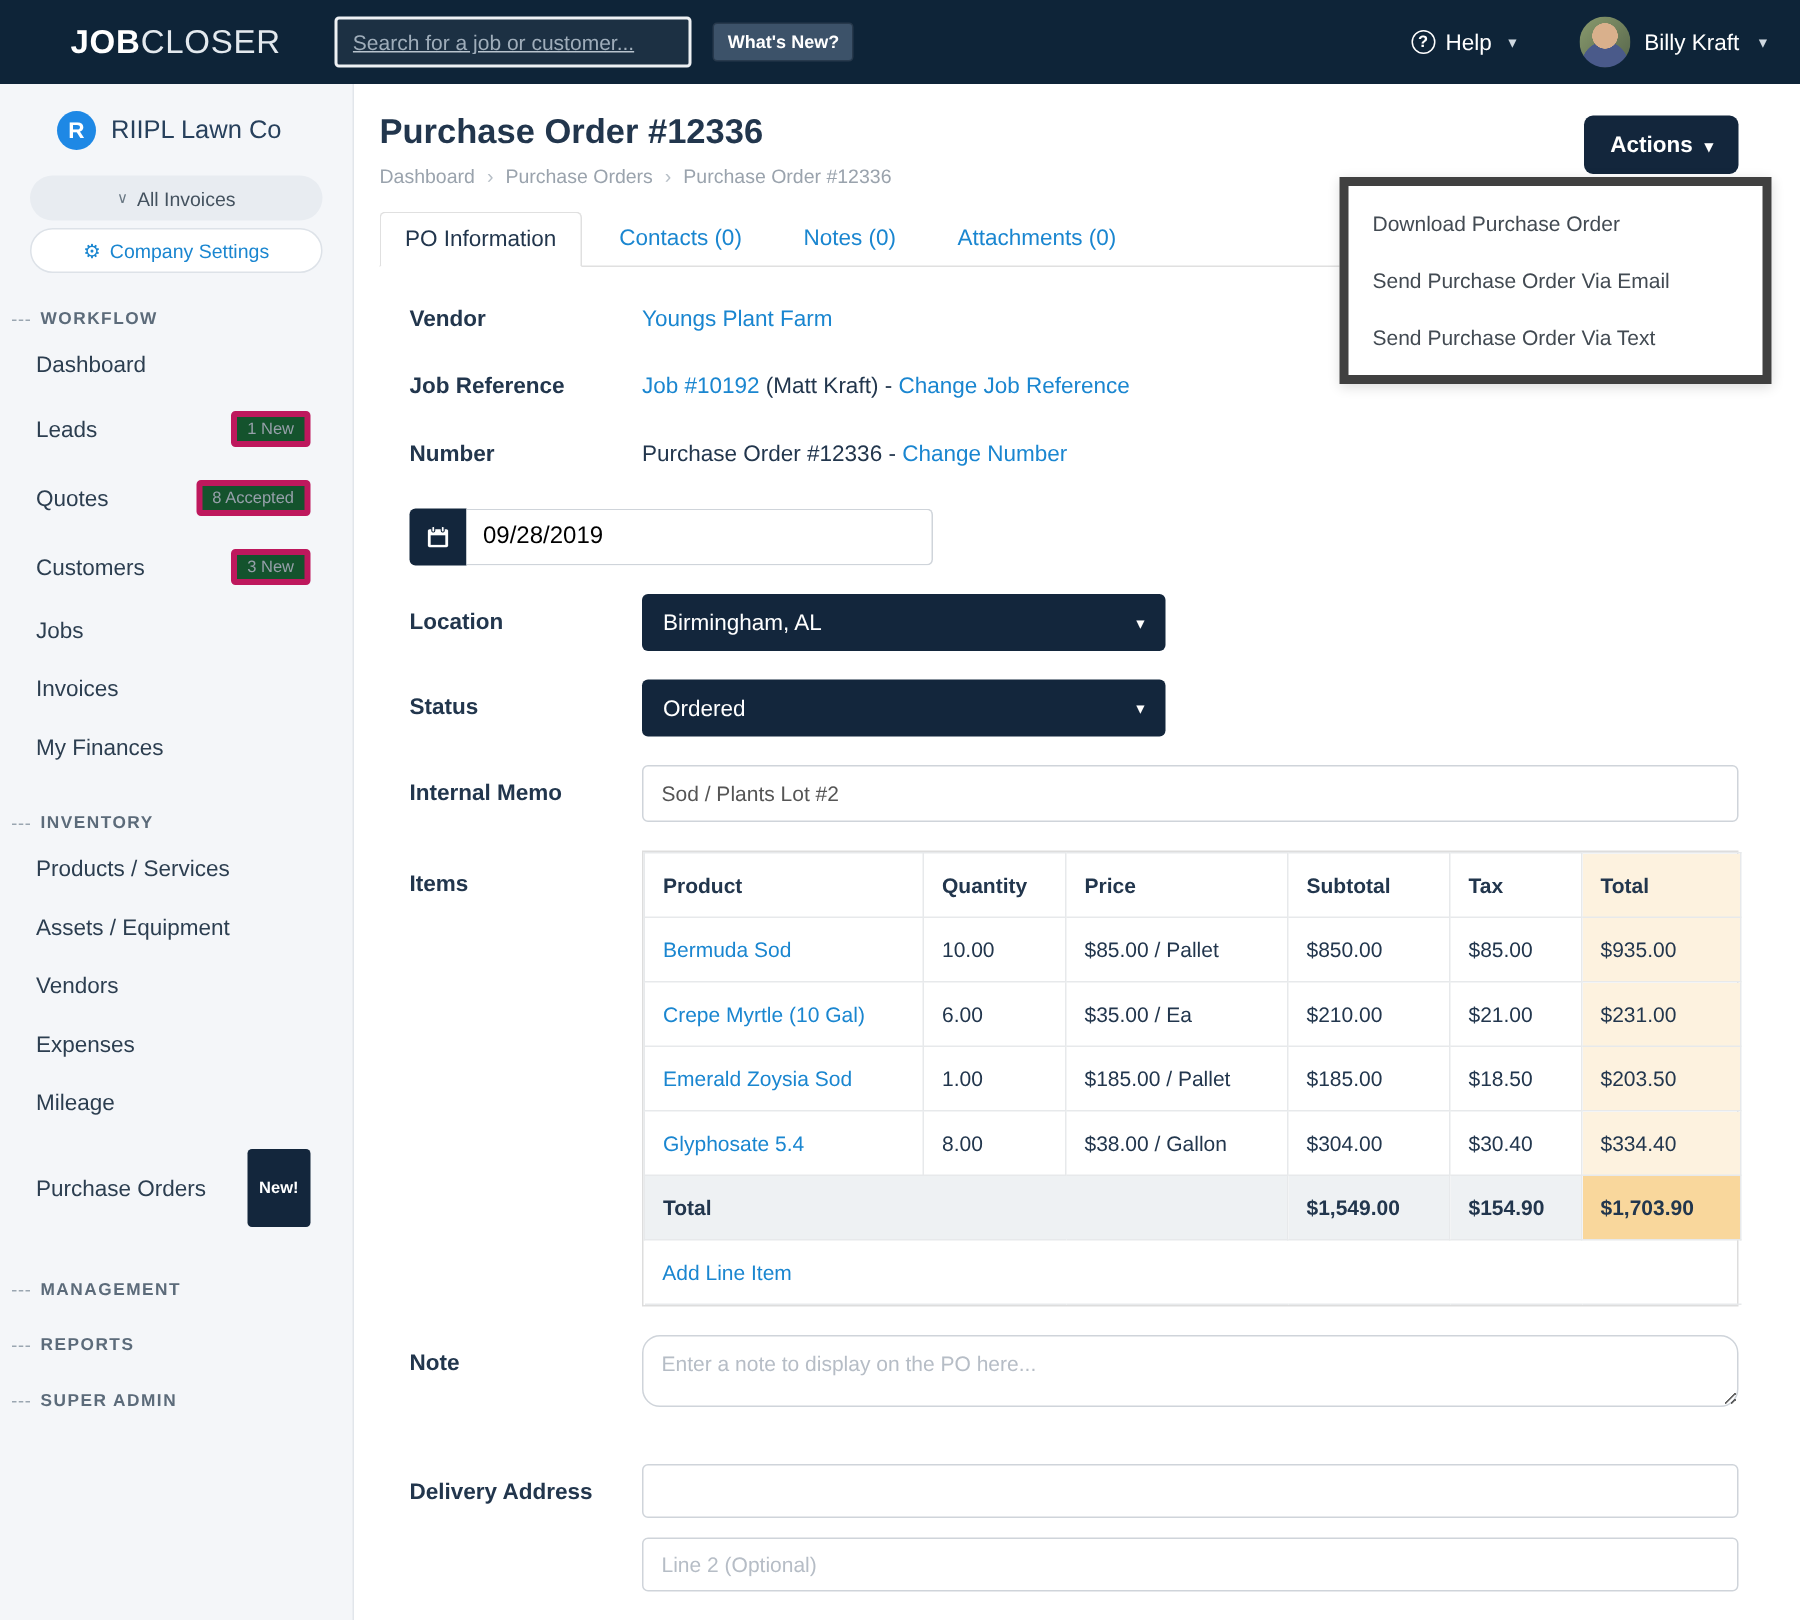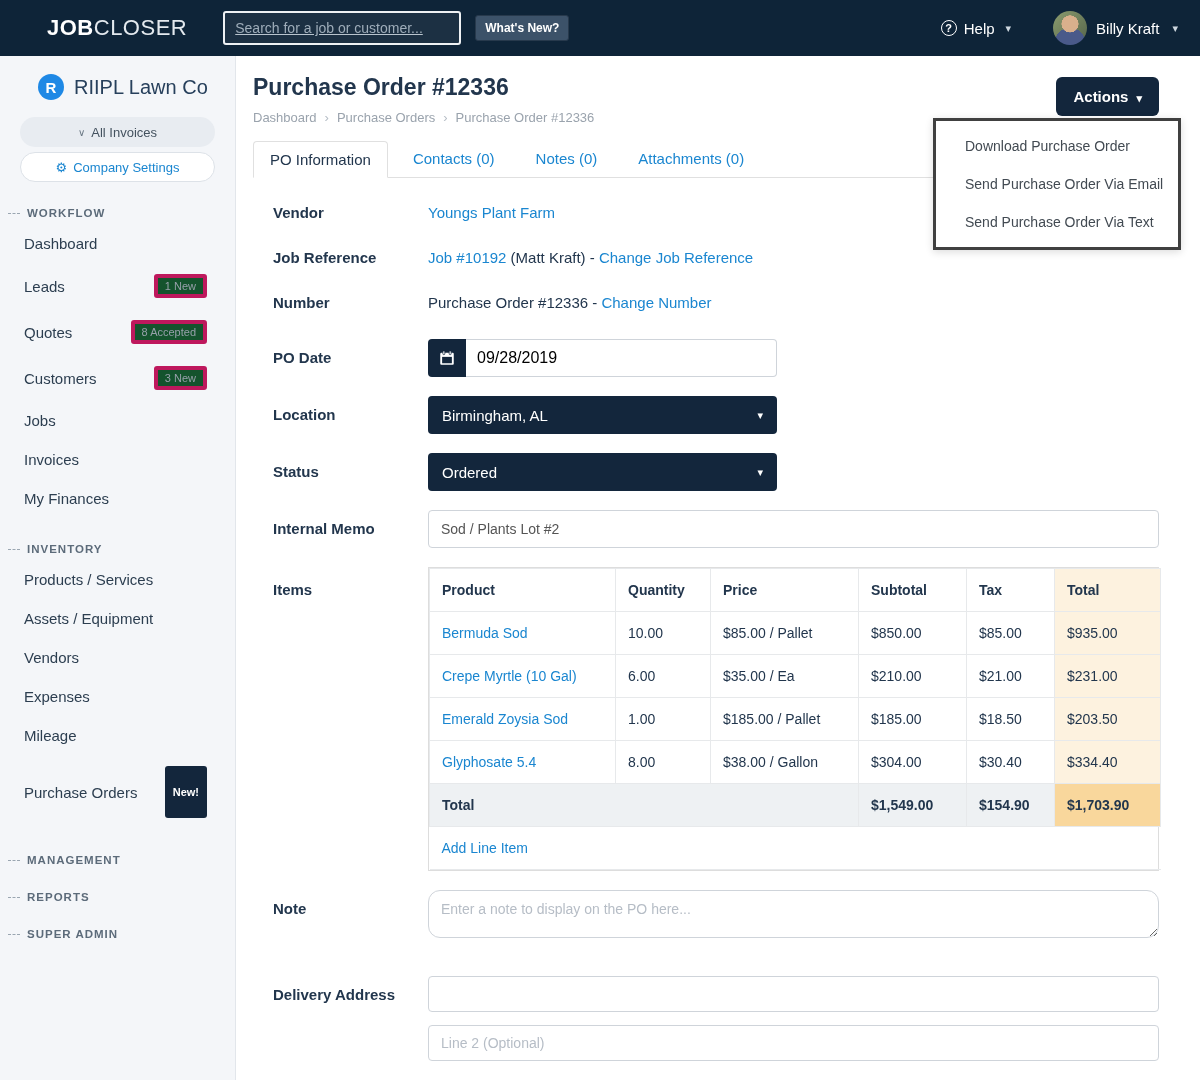--- a/index.html
+++ b/index.html
@@ -24,21 +24,21 @@
       linear-gradient(135deg,#8a9b6e,#55644a); cursor:pointer; flex:0 0 34px; }
   .nav-user { display:flex; align-items:center; gap:9px; color:#fff; font-size:15px; cursor:pointer; }
 
   
   .layout { display:flex; height:1024px; }
 
   
   .sidebar { width:236px; flex:0 0 236px; background:#f4f6f9; border-right:1px solid #e2e6eb; overflow:hidden; padding-top:18px; }
   .company-row { display:flex; align-items:center; gap:10px; padding:0 20px 12px 38px; cursor:pointer; }
   .company-logo { width:26px; height:26px; border-radius:50%; background:#1e88e5; color:#fff; font-weight:bold; font-size:15px; display:flex; align-items:center; justify-content:center; flex:0 0 26px; }
-  .company-name { font-size:20px; color:#27405c; }
+  .company-name { font-size:17px; color:#27405c; }
   .pill { margin:5px 20px; height:30px; border-radius:15px; display:flex; align-items:center; justify-content:center; gap:6px; font-size:13px; cursor:pointer; }
   .pill.locations { background:#e8ecf1; color:#44525f; }
   .pill.settings { background:#fff; border:1px solid #dde2e8; color:#1a86d0; }
   .gear { font-size:13px; }
   .chev-sm { font-size:10px; color:#6a7884; }
   .section-header { display:flex; align-items:center; margin:25px 0 5px 8px; color:#5c6b7a; font-size:11.5px; font-weight:bold; letter-spacing:1px; }
   .dash { width:12px; border-top:1px dashed #9aa6b1; margin-right:7px; }
   .nav-item { display:flex; align-items:center; padding:11px 28px 11px 24px; font-size:15px; color:#2c3e50; cursor:pointer; }
   .badge { margin-left:auto; font-size:11px; border-radius:3px; padding:2px 7px; white-space:nowrap; }
   .badge.outline { color:#97a0aa; border:4px solid #be185d; background:#14532d; }
@@ -46,21 +46,21 @@
 
   
   .main { flex:1; position:relative; padding:18px 41px 0 17px; background:#fff; overflow:hidden; }
   .page-title { font-size:23px; font-weight:bold; color:#22364d; margin:0 0 9px; }
   .breadcrumb { font-size:13px; color:#9aa3ad; display:flex; align-items:center; gap:8px; }
   .bc-sep { color:#b6bec6; }
   .bc-item { cursor:default; }
 
   .actions-btn { position:absolute; top:21px; right:41px; background:#13263c; color:#fff; font-size:15px; font-weight:bold; border:none; border-radius:6px; padding:11px 17px; cursor:pointer; font-family:"Liberation Sans",sans-serif; }
   .actions-btn .caret { margin-left:8px; color:#fff; }
-  .actions-menu { position:absolute; top:62px; right:19px; width:248px; background:#fff; border:3px solid #404040; box-shadow:0 2px 8px rgba(0,0,0,.14); z-index:10; padding:6px 13px; }
+  .actions-menu { position:absolute; top:62px; right:19px; width:288px; background:#fff; border:6px solid #404040; box-shadow:0 2px 8px rgba(0,0,0,.14); z-index:10; padding:6px 0; }
   .actions-menu .menu-item { padding:11px 16px; font-size:14px; color:#424a52; cursor:pointer; white-space:nowrap; }
 
   .tabs { display:flex; margin-top:16px; border-bottom:1px solid #e0e0e0; }
   .tab { padding:9px 16px; font-size:15px; color:#1a86d0; cursor:pointer; margin-bottom:-1px; margin-right:9px; }
   .tab.active { background:#fff; border:1px solid #e0e0e0; border-bottom:1px solid #fff; border-radius:4px 4px 0 0; color:#22364d; cursor:default; }
 
   
   .po-form { padding:26px 0 0 20px; }
   .form-row { display:flex; margin-bottom:19px; }
   .form-row.text { margin-bottom:28px; }
@@ -241,21 +241,20 @@
 
       <div class="form-row text">
         <div class="form-label">Number</div>
         <div class="form-value">
           <span>Purchase Order #12336 -</span>
           <span class="link">Change Number</span>
         </div>
       </div>
 
       <div class="form-row">
-        <div class="form-label">PO Date</div>
         <div class="date-group">
           <span class="date-icon">
             <svg width="18" height="18" viewBox="0 0 24 24">
               <rect x="3" y="5" width="18" height="16" rx="1.5" fill="#fff"></rect>
               <rect x="5.5" y="10.5" width="13" height="8.5" fill="#13263c"></rect>
               <rect x="6.5" y="2.5" width="2.6" height="5" rx="1" fill="#fff" stroke="#13263c" stroke-width="1"></rect>
               <rect x="14.9" y="2.5" width="2.6" height="5" rx="1" fill="#fff" stroke="#13263c" stroke-width="1"></rect>
             </svg>
           </span>
           <input class="date-input" type="text" value="09/28/2019" style="">

